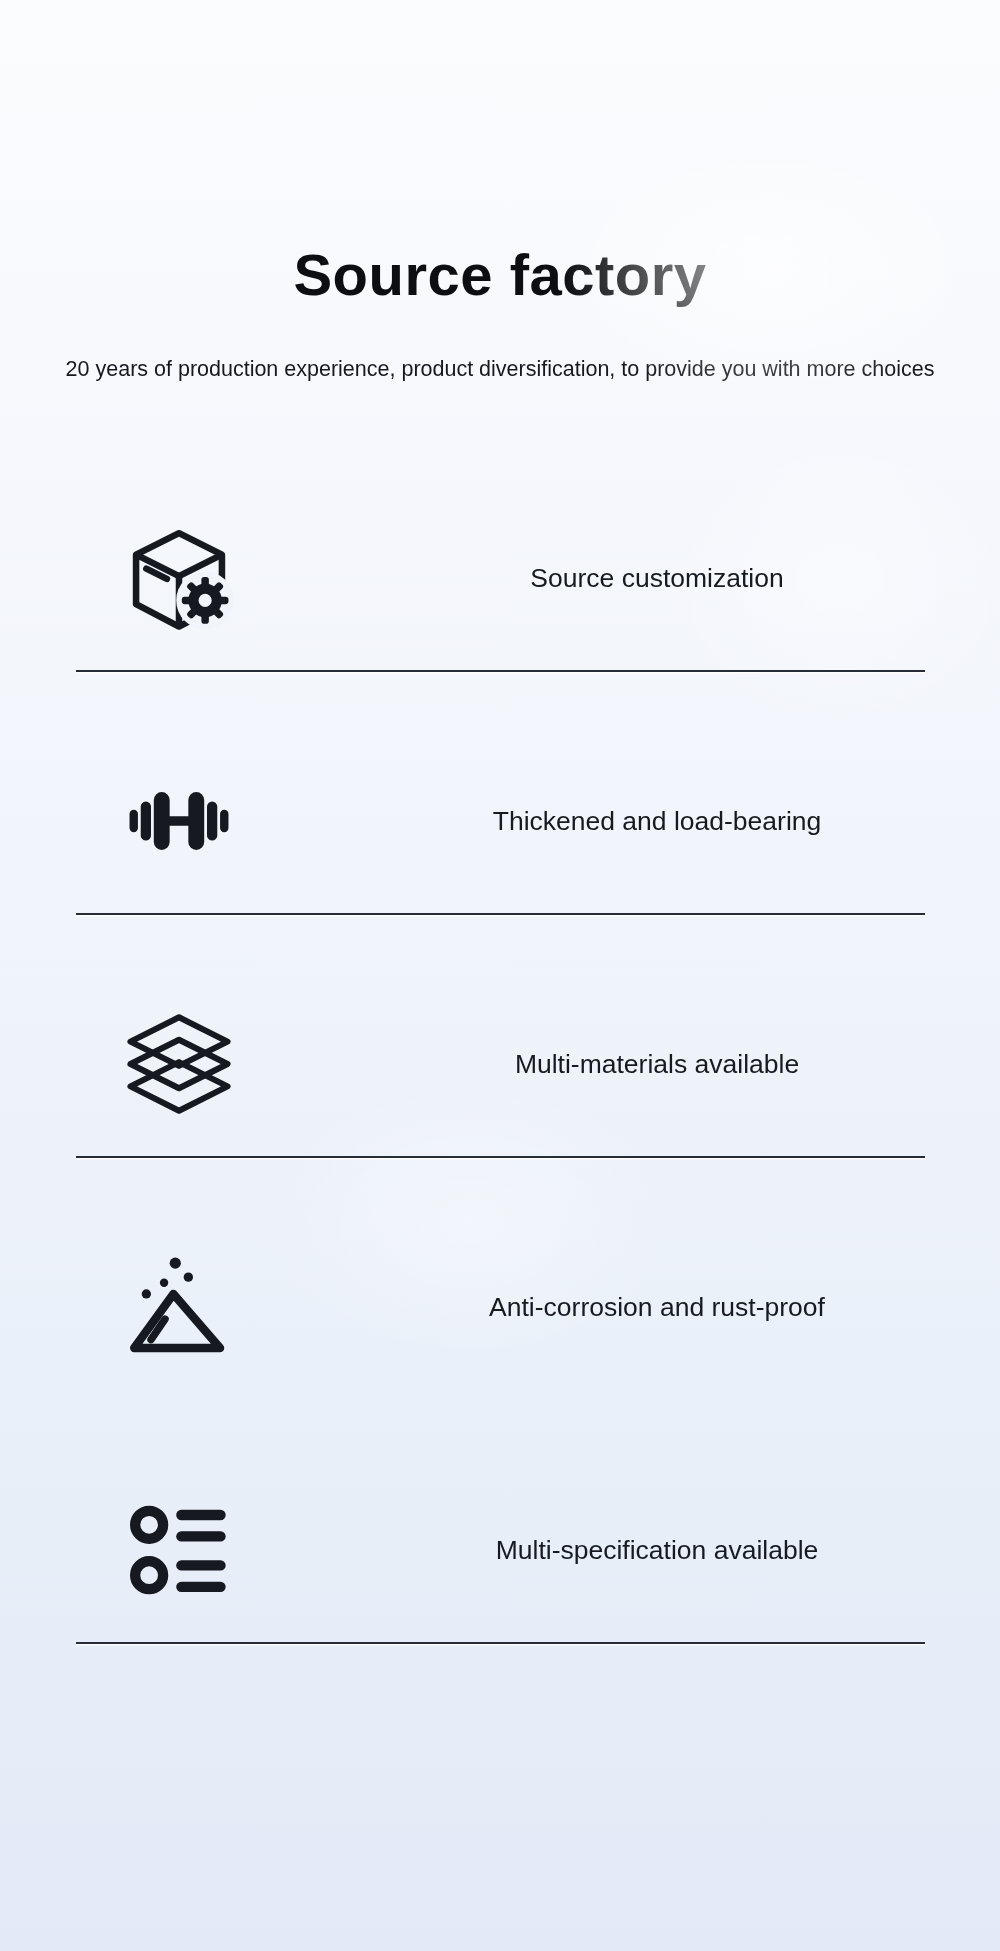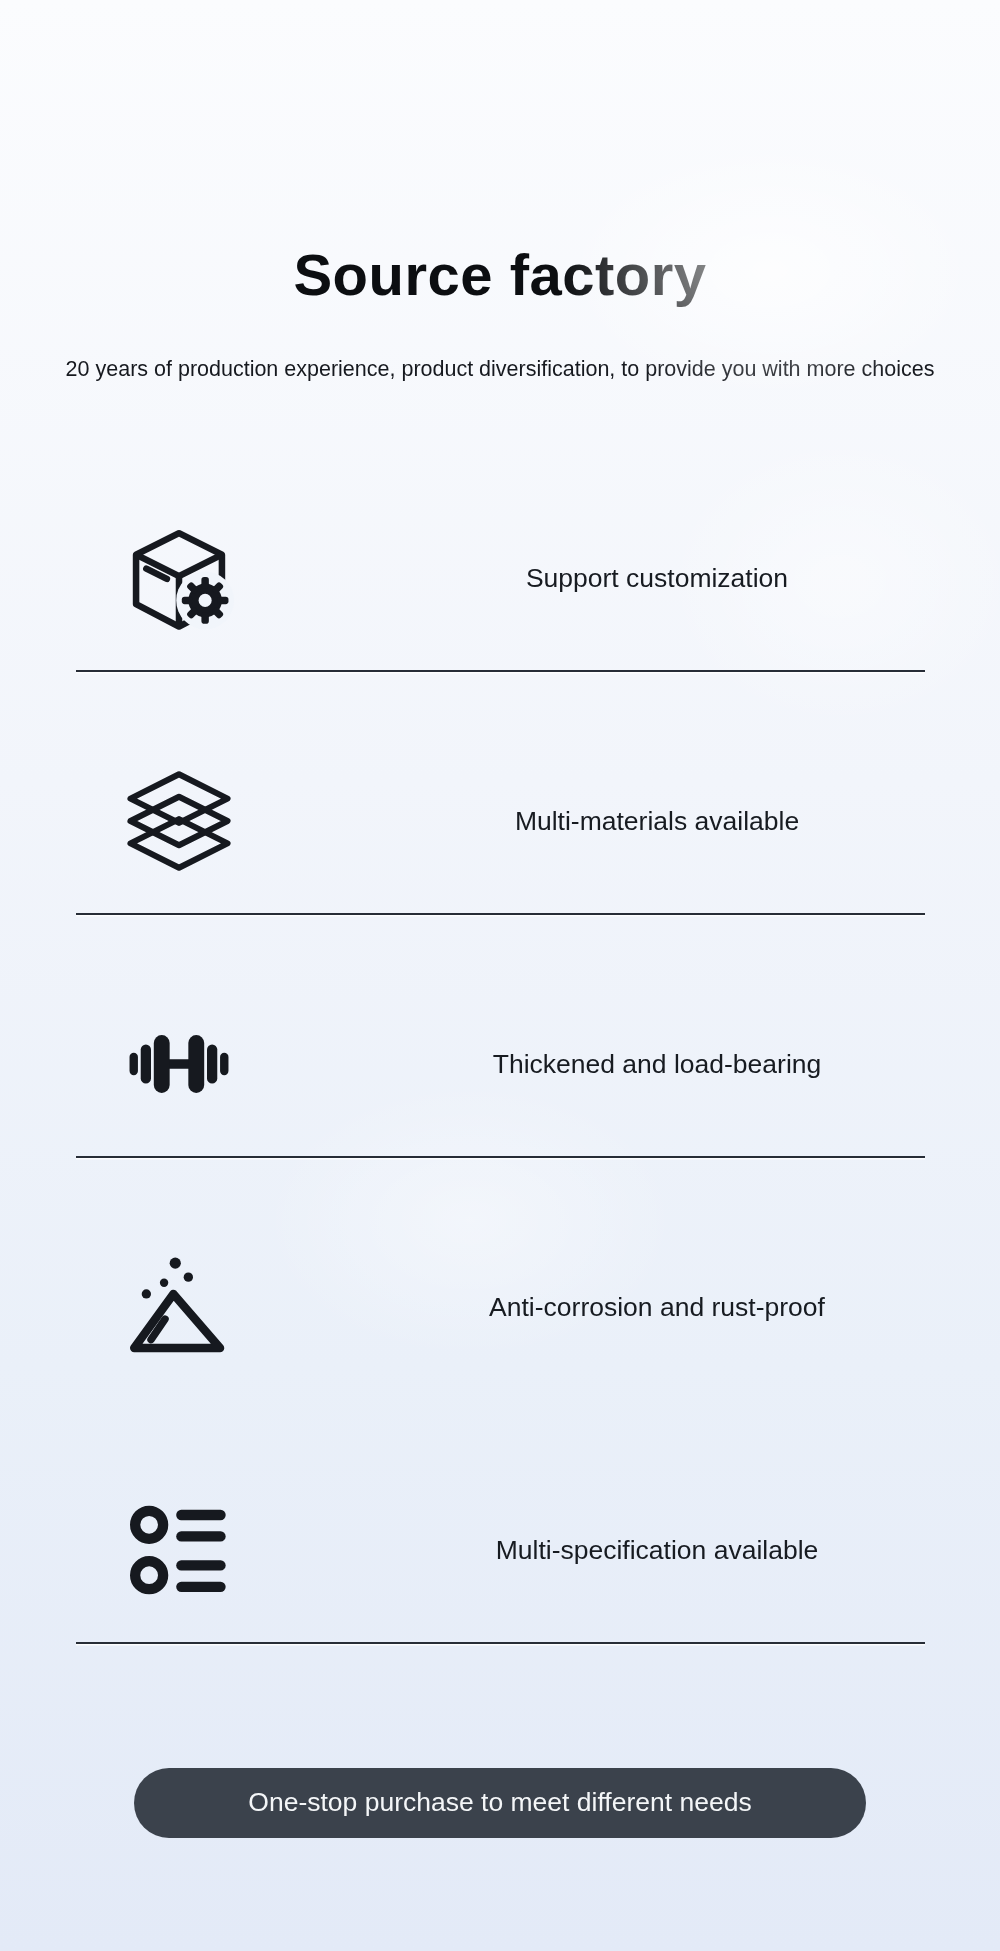--- a/index.html
+++ b/index.html
@@ -90,51 +90,51 @@
             <rect x="84" y="59" width="8" height="12" rx="3" transform="rotate(45 88 84)"></rect>
             <rect x="84" y="59" width="8" height="12" rx="3" transform="rotate(90 88 84)"></rect>
             <rect x="84" y="59" width="8" height="12" rx="3" transform="rotate(135 88 84)"></rect>
             <rect x="84" y="59" width="8" height="12" rx="3" transform="rotate(225 88 84)"></rect>
             <rect x="84" y="59" width="8" height="12" rx="3" transform="rotate(270 88 84)"></rect>
             <rect x="84" y="59" width="8" height="12" rx="3" transform="rotate(315 88 84)"></rect>
           </g>
           <circle cx="88" cy="84" r="7" fill="#f1f5fb"></circle>
         </svg>
       </div>
-      <div class="label">Support customization</div>
-      <div class="divider"></div>
-    </div>
-
-    <div class="feature-row">
-      <div class="icon-wrap">
-        <svg viewBox="0 0 120 120" fill="none">
-          <polygon class="ink" points="60,10 112,36 60,62 8,36" stroke-width="6.5" stroke-linejoin="round"></polygon>
-          <polygon class="ink" points="60,34 112,60 60,86 8,60" stroke-width="6.5" stroke-linejoin="round"></polygon>
-          <polygon class="ink" points="60,58 112,84 60,110 8,84" stroke-width="6.5" stroke-linejoin="round"></polygon>
-        </svg>
-      </div>
-      <div class="label">Multi-materials available</div>
+      <div class="label">Source customization</div>
       <div class="divider"></div>
     </div>
 
     <div class="feature-row">
       <div class="icon-wrap">
         <svg viewBox="0 0 120 120">
           <g class="fill-ink">
             <rect x="44" y="55" width="32" height="10" rx="5"></rect>
             <rect x="33" y="29" width="17" height="62" rx="8.5"></rect>
             <rect x="19" y="39" width="11" height="42" rx="5.5"></rect>
             <rect x="7" y="48" width="9" height="24" rx="4.5"></rect>
             <rect x="70" y="29" width="17" height="62" rx="8.5"></rect>
             <rect x="90" y="39" width="11" height="42" rx="5.5"></rect>
             <rect x="104" y="48" width="9" height="24" rx="4.5"></rect>
           </g>
         </svg>
       </div>
       <div class="label">Thickened and load-bearing</div>
+      <div class="divider"></div>
+    </div>
+
+    <div class="feature-row">
+      <div class="icon-wrap">
+        <svg viewBox="0 0 120 120" fill="none">
+          <polygon class="ink" points="60,10 112,36 60,62 8,36" stroke-width="6.5" stroke-linejoin="round"></polygon>
+          <polygon class="ink" points="60,34 112,60 60,86 8,60" stroke-width="6.5" stroke-linejoin="round"></polygon>
+          <polygon class="ink" points="60,58 112,84 60,110 8,84" stroke-width="6.5" stroke-linejoin="round"></polygon>
+        </svg>
+      </div>
+      <div class="label">Multi-materials available</div>
       <div class="divider"></div>
     </div>
 
     <div class="feature-row">
       <div class="icon-wrap">
         <svg viewBox="0 0 120 120" fill="none">
           <polygon class="ink" points="54,46 104,104 12,104" stroke-width="9" stroke-linejoin="round"></polygon>
           <line class="ink" x1="30" y1="95" x2="45" y2="73" stroke-width="8" stroke-linecap="round"></line>
           <g class="fill-ink">
             <circle cx="56" cy="13" r="6"></circle>
@@ -159,14 +159,13 @@
             <rect x="57" y="94" width="53" height="11" rx="5.5"></rect>
           </g>
         </svg>
       </div>
       <div class="label">Multi-specification available</div>
       <div class="divider"></div>
     </div>
 
   </div>
 
-  <div class="cta">One-stop purchase to meet different needs</div>
 </div>
 
 </body></html>

